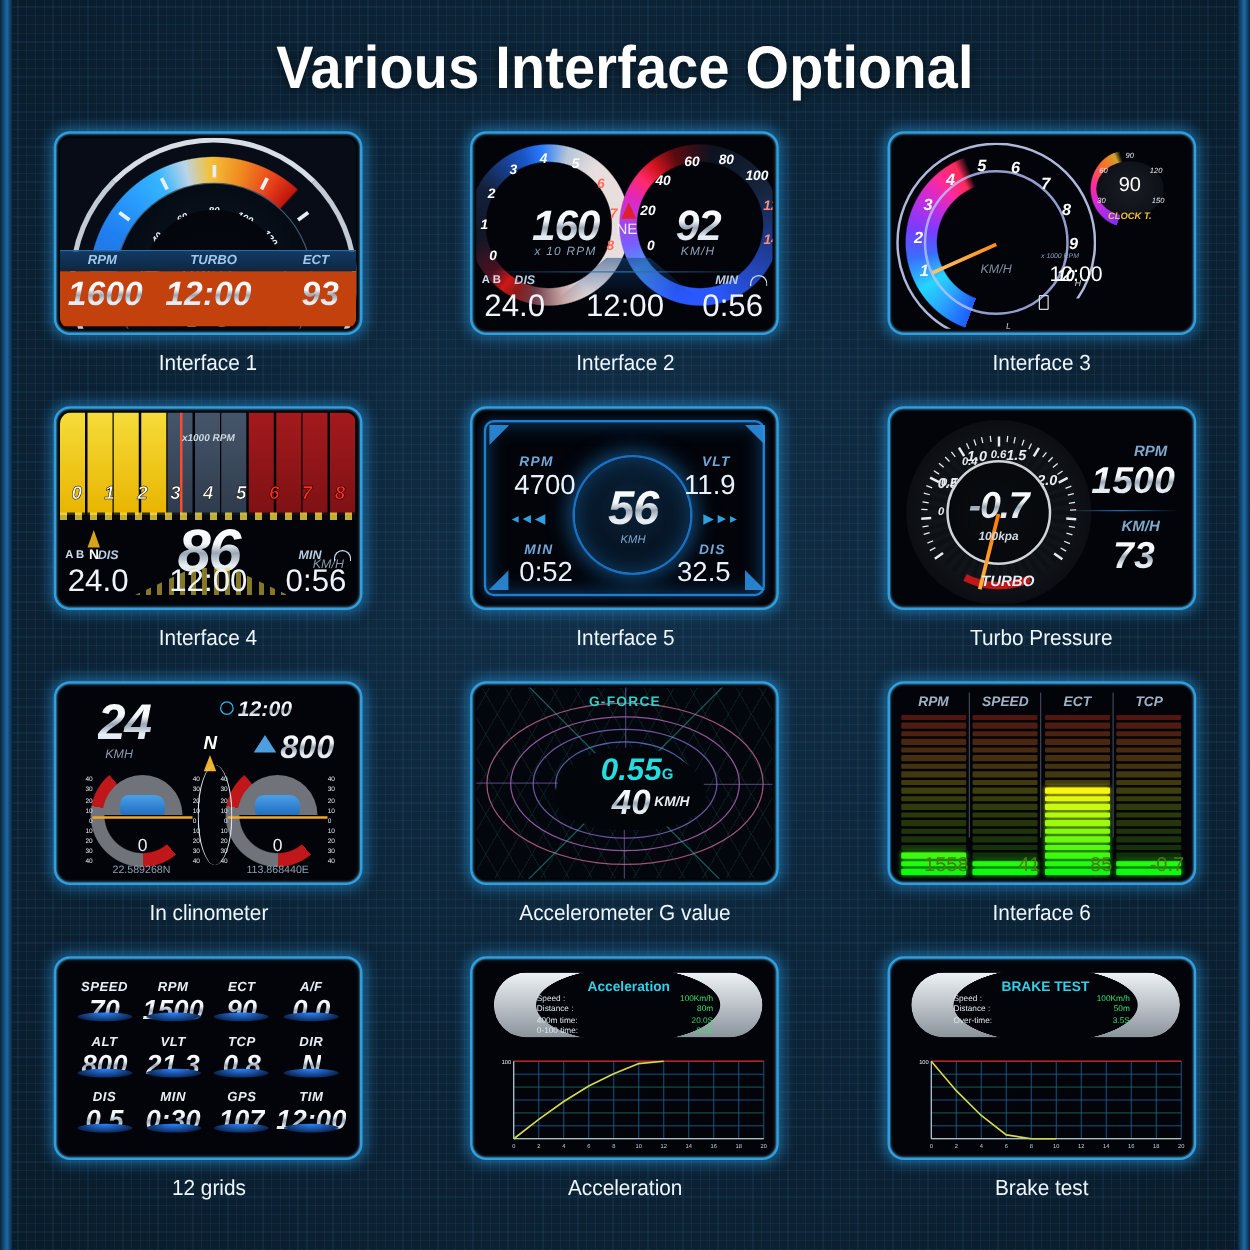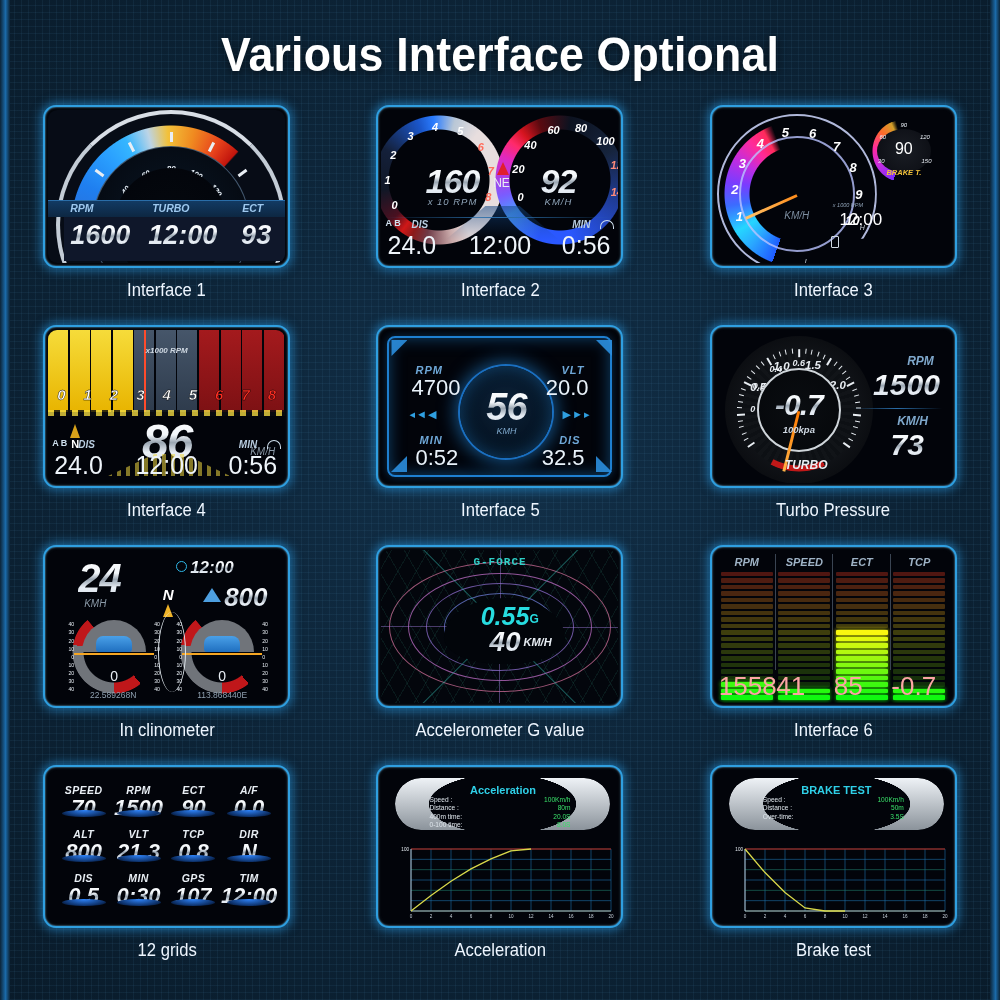--- a/index.html
+++ b/index.html
@@ -54,21 +54,21 @@
   .p1inner{position:absolute;left:44px;top:36px;width:158px;height:158px;border-radius:50%;
     background:radial-gradient(circle at 50% 45%,#0a1726 0%,#050a12 70%);
     border:1px solid rgba(140,180,220,.45);}
   .p1face{position:absolute;left:66px;top:58px;width:114px;height:114px;border-radius:50%;
     background:radial-gradient(circle,#05090f,#02040a);}
   .p1num{left:0;right:0;top:95px;text-align:center;font-size:15px;font-style:italic;color:#9fb3c6;letter-spacing:1px;}
   .p1big{left:0;right:0;top:108px;text-align:center;font-size:46px;font-weight:bold;font-style:italic;letter-spacing:-1px;}
   .p1bar{position:absolute;left:0;right:0;bottom:46px;height:17px;background:linear-gradient(180deg,#123a63,#0d2742);
          border-top:1px solid #2a6da8;}
   .p1bar span{position:absolute;top:1px;font-size:10.5px;font-weight:bold;font-style:italic;color:#9ec8ee;}
-  .p1vals{position:absolute;left:16px;right:0;bottom:2px;height:44px;background:#0f172a;}
+  .p1vals{position:absolute;left:0;right:0;bottom:2px;height:44px;background:#c2410c;}
   .p1vals span{position:absolute;top:3px;font-size:27px;font-weight:bold;font-style:italic;}
   .tick{position:absolute;background:#e9eef4;}
 
   
   .p2d{position:absolute;width:132px;height:132px;border-radius:50%;}
   .p2d.l{left:-8px;top:4px;background:conic-gradient(from 150deg,#e8dede 0deg,#c9a9a9 18deg,#6e3a46 42deg,#8c1a1a 56deg,#d01717 66deg,#4a1020 80deg,#101726 110deg,#14203a 150deg,#1a55c8 190deg,#2a7cff 205deg,#b9c7d6 225deg,#e8dede 250deg);
       mask:radial-gradient(circle,transparent 50px,#000 51px,#000 64px,transparent 65px);
       -webkit-mask:radial-gradient(circle,transparent 50px,#000 51px,#000 64px,transparent 65px);}
   .p2d.r{right:-8px;top:4px;background:conic-gradient(from 200deg,#2a58ff 0deg,#3d79ff 20deg,#4a9cff 35deg,#7a5cff 55deg,#b43ce0 75deg,#e028c0 92deg,#ff2a6a 108deg,#d4141e 122deg,#5a0a10 140deg,#0c1220 170deg,#16243c 220deg,#2a58ff 330deg);
       mask:radial-gradient(circle,transparent 50px,#000 51px,#000 64px,transparent 65px);
@@ -138,21 +138,21 @@
   .gspoke{position:absolute;left:50%;top:50%;height:1px;transform-origin:0 0;}
   .gcloud{position:absolute;left:63px;top:48px;width:121px;height:66px;background:#02050a;
     border-radius:50% 50% 46% 46%/60% 60% 40% 40%;}
   .gv{position:absolute;left:63px;top:52px;width:121px;text-align:center;font-size:25px;font-weight:bold;font-style:italic;color:#27dce0;}
   .gs{position:absolute;left:63px;top:76px;width:121px;text-align:center;font-size:28px;font-weight:bold;font-style:italic;}
 
   
   .bcol{position:absolute;top:0;width:52px;}
   .bcol .hd{text-align:center;font-size:11px;font-weight:bold;font-style:italic;color:#9fb3c6;margin:6px 0 4px;}
   .bcol .seg{height:4.4px;margin-bottom:2.1px;border-radius:1px;}
-  .bval{position:absolute;bottom:1px;text-align:left;font-size:26px;color:#fca5a5;width:56px;}
+  .bval{position:absolute;bottom:1px;text-align:right;font-size:16px;color:#4d7c0f;width:56px;}
 
   
   .g12{position:absolute;inset:0;padding:10px 8px;display:grid;grid-template-columns:repeat(4,1fr);grid-template-rows:repeat(3,1fr);}
   .g12 .it{display:flex;flex-direction:column;align-items:center;justify-content:center;position:relative;}
   .g12 .k{font-size:10.5px;font-weight:bold;font-style:italic;color:#e8eef4;letter-spacing:.4px;}
   .g12 .v{font-size:22px;font-weight:bold;font-style:italic;margin-top:-1px;}
   .g12 .u{position:absolute;bottom:7px;width:44px;height:7px;border-radius:50%;
     background:radial-gradient(ellipse at 50% 0%,#2f86ff,#0c2f66 70%,transparent);}
   .ovl2{position:absolute;left:14px;top:8px;width:215px;height:52px;border-radius:26px;
     background:linear-gradient(180deg,#eef2f6,#8b939b);
@@ -292,21 +292,21 @@
           <div class="c" style="left: 145px; top: 114px; font-size: 7px; font-style: italic; color: rgb(207, 216, 226);">H</div>
           <div class="sm" style="right: 12px; top: 10px; width: 72px; height: 62px;">
             <div class="smring"></div>
             <div class="smface"></div>
             <div class="c" style="left: 5.34231px; top: 37.5655px; width: 16px; text-align: center; font-size: 6px; font-style: italic; color: rgb(232, 238, 244);">30</div>
             <div class="c" style="left: 6.91521px; top: 13.5675px; width: 16px; text-align: center; font-size: 6px; font-style: italic; color: rgb(232, 238, 244);">60</div>
             <div class="c" style="left: 28px; top: 2px; width: 16px; text-align: center; font-size: 6px; font-style: italic; color: rgb(232, 238, 244);">90</div>
             <div class="c" style="left: 49.0848px; top: 13.5675px; width: 16px; text-align: center; font-size: 6px; font-style: italic; color: rgb(232, 238, 244);">120</div>
             <div class="c" style="left: 50.6577px; top: 37.5655px; width: 16px; text-align: center; font-size: 6px; font-style: italic; color: rgb(232, 238, 244);">150</div>
             <div class="c" style="left: 0px; top: 20px; width: 72px; text-align: center; font-size: 16px; color: rgb(255, 255, 255);">90</div>
-            <div class="c" style="left: 0px; top: 48px; width: 72px; text-align: center; font-size: 7.5px; font-weight: bold; font-style: italic; color: rgb(242, 194, 58);">BRAKE T.</div>
+            <div class="c" style="left: 0px; top: 48px; width: 72px; text-align: center; font-size: 7.5px; font-weight: bold; font-style: italic; color: rgb(242, 194, 58);">CLOCK T.</div>
           </div>
         </div>
       </div>
       <div class="caption">Interface 3</div>
     </div>
     <div class="cell">
       <div class="panel">
         <div class="inner">
           <div class="p4bars">
             <i style="background: linear-gradient(rgb(246, 220, 58), rgb(232, 180, 0));"></i>
@@ -360,21 +360,21 @@
           <div class="c" style="left: 10px; top: 10px; width: 16px; height: 16px; background: rgb(43, 142, 222); clip-path: polygon(0px 0px, 100% 0px, 0px 100%); transform: rotate(0deg); opacity: 0.9;"></div>
           <div class="c" style="left: 215px; top: 10px; width: 16px; height: 16px; background: rgb(43, 142, 222); clip-path: polygon(0px 0px, 100% 0px, 0px 100%); transform: rotate(90deg); opacity: 0.9;"></div>
           <div class="c" style="left: 10px; top: 126px; width: 16px; height: 16px; background: rgb(43, 142, 222); clip-path: polygon(0px 0px, 100% 0px, 0px 100%); transform: rotate(180deg); opacity: 0.9;"></div>
           <div class="c" style="left: 215px; top: 126px; width: 16px; height: 16px; background: rgb(43, 142, 222); clip-path: polygon(0px 0px, 100% 0px, 0px 100%); transform: rotate(270deg); opacity: 0.9;"></div>
           <div class="p5circ"></div>
           <div class="p5big sv">56</div>
           <div class="c" style="left: 79px; top: 96px; width: 92px; text-align: center; font-size: 9px; font-style: italic; color: rgb(127, 168, 204);">KMH</div>
           <div class="p5lab" style="left: 34px; top: 34px;">RPM</div>
           <div class="p5v" style="left: 30px; top: 45px;">4700</div>
           <div class="p5lab" style="right: 34px; top: 34px;">VLT</div>
-          <div class="p5v" style="right: 30px; top: 45px;">20.0</div>
+          <div class="p5v" style="right: 30px; top: 45px;">11.9</div>
           <div class="p5lab" style="left: 38px; top: 104px;">MIN</div>
           <div class="p5v" style="left: 34px; top: 115px;">0:52</div>
           <div class="p5lab" style="right: 38px; top: 104px;">DIS</div>
           <div class="p5v" style="right: 34px; top: 115px;">32.5</div>
           <div class="c" style="left: 28px; top: 78px; font-size: 11px; color: rgb(47, 159, 224); letter-spacing: 1px;">◂◄◀</div>
           <div class="c" style="right: 28px; top: 78px; font-size: 11px; color: rgb(47, 159, 224); letter-spacing: 1px;">▶►▸</div>
         </div>
       </div>
       <div class="caption">Interface 5</div>
     </div>
@@ -528,21 +528,21 @@
           <div class="gell" style="width: 184px; height: 108px; border-color: rgb(192, 111, 200); opacity: 0.75;"></div>
           <div class="gell" style="width: 222px; height: 130px; border-color: rgb(208, 111, 154); opacity: 0.75;"></div>
           <div class="gspoke" style="width: 122px; background: rgb(143, 111, 200); opacity: 0.5; transform: rotate(0deg);"></div>
           <div class="gspoke" style="width: 122px; background: rgb(47, 176, 168); opacity: 0.5; transform: rotate(45deg);"></div>
           <div class="gspoke" style="width: 122px; background: rgb(143, 111, 200); opacity: 0.5; transform: rotate(90deg);"></div>
           <div class="gspoke" style="width: 122px; background: rgb(47, 176, 168); opacity: 0.5; transform: rotate(135deg);"></div>
           <div class="gspoke" style="width: 122px; background: rgb(143, 111, 200); opacity: 0.5; transform: rotate(180deg);"></div>
           <div class="gspoke" style="width: 122px; background: rgb(47, 176, 168); opacity: 0.5; transform: rotate(225deg);"></div>
           <div class="gspoke" style="width: 122px; background: rgb(143, 111, 200); opacity: 0.5; transform: rotate(270deg);"></div>
           <div class="gspoke" style="width: 122px; background: rgb(47, 176, 168); opacity: 0.5; transform: rotate(315deg);"></div>
-          <div class="c" style="left: 0px; right: 0px; top: 6px; text-align: center; font-size: 11px; font-weight: bold; color: rgb(47, 208, 200); letter-spacing: 1px; font-family: Liberation Mono, monospace;">G-FORCE</div>
+          <div class="c" style="left: 0px; right: 0px; top: 6px; text-align: center; font-size: 11px; font-weight: bold; color: rgb(47, 208, 200); letter-spacing: 1px;">G-FORCE</div>
           <div class="gcloud"></div>
           <div class="gv">0.55</div>
           <span class="c" style="left: 148px; top: 62px; font-size: 12px; font-weight: bold; color: rgb(39, 220, 224);">G</span>
           <div class="gs sv">40</div>
           <div class="c" style="left: 142px; top: 86px; font-size: 11px; font-weight: bold; font-style: italic; color: rgb(232, 238, 244);">KM/H</div>
         </div>
       </div>
       <div class="caption">Accelerometer G value</div>
     </div>
     <div class="cell">

